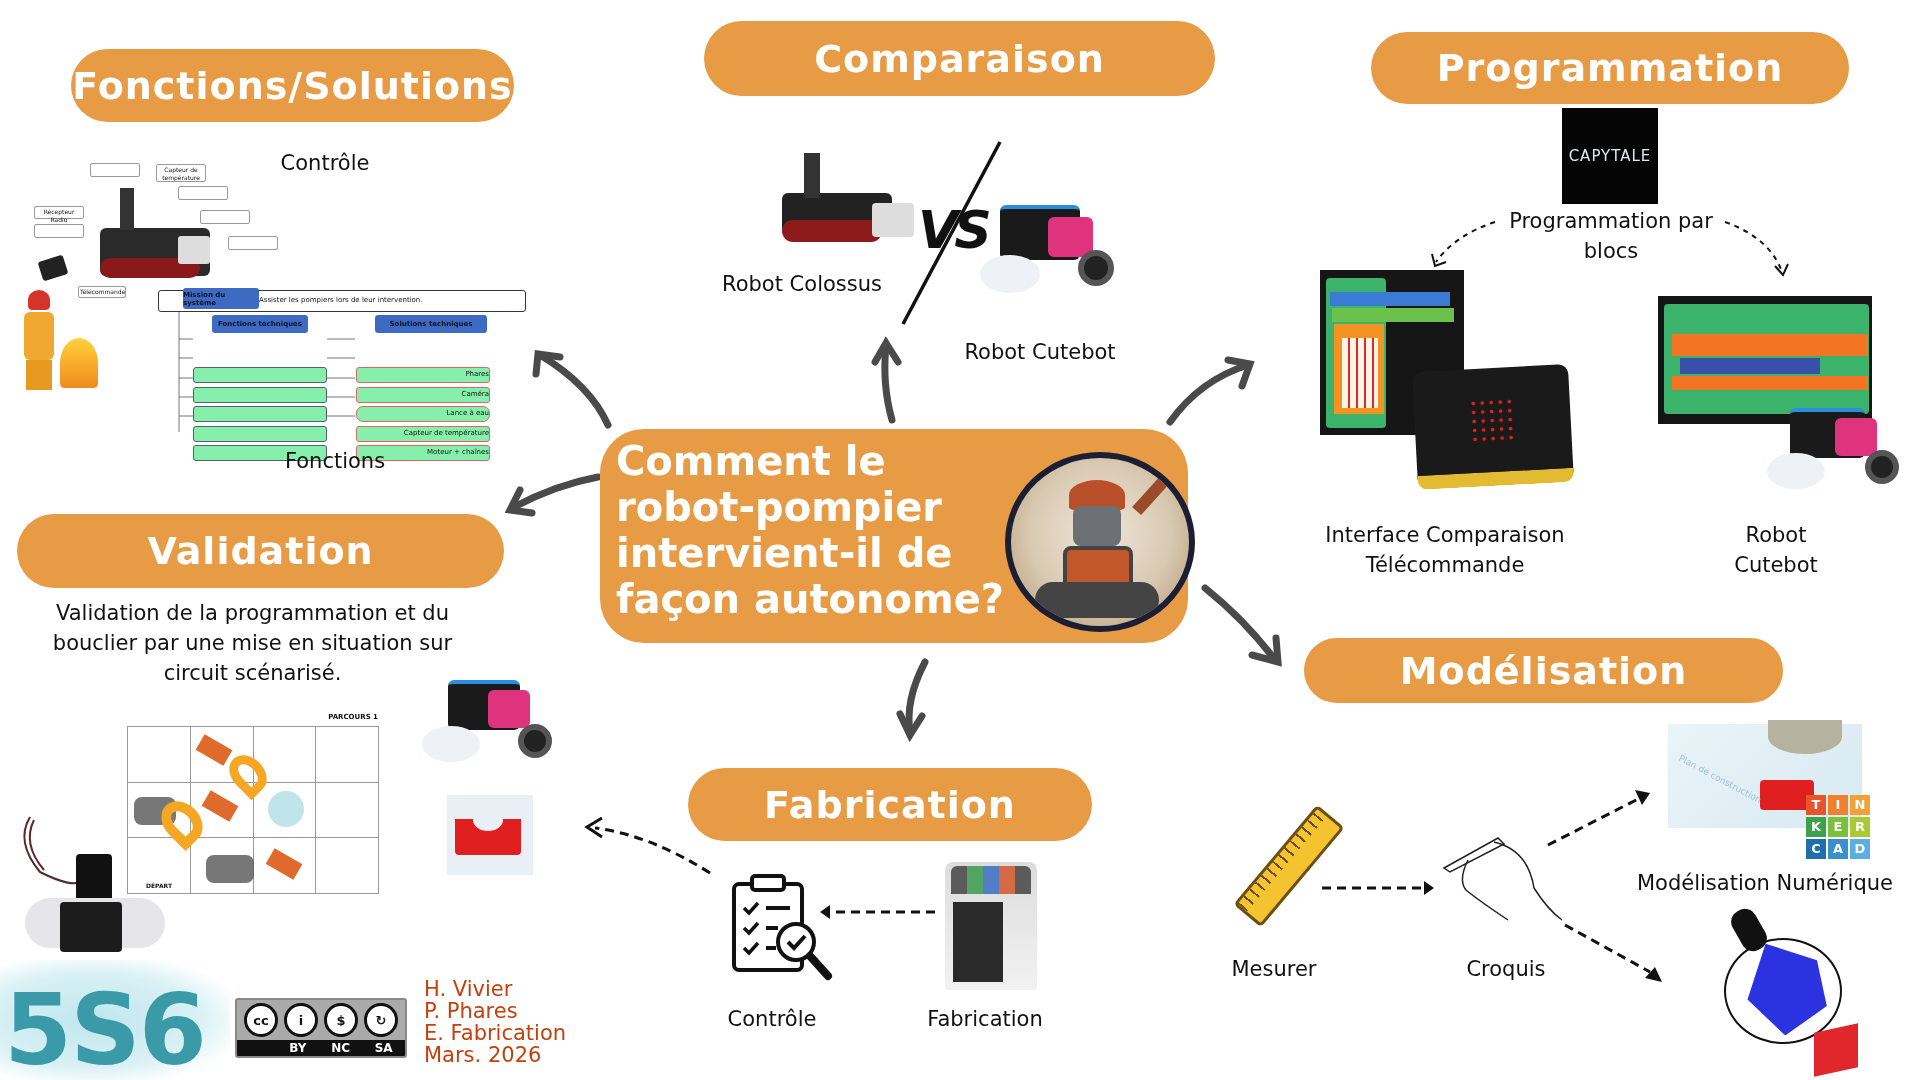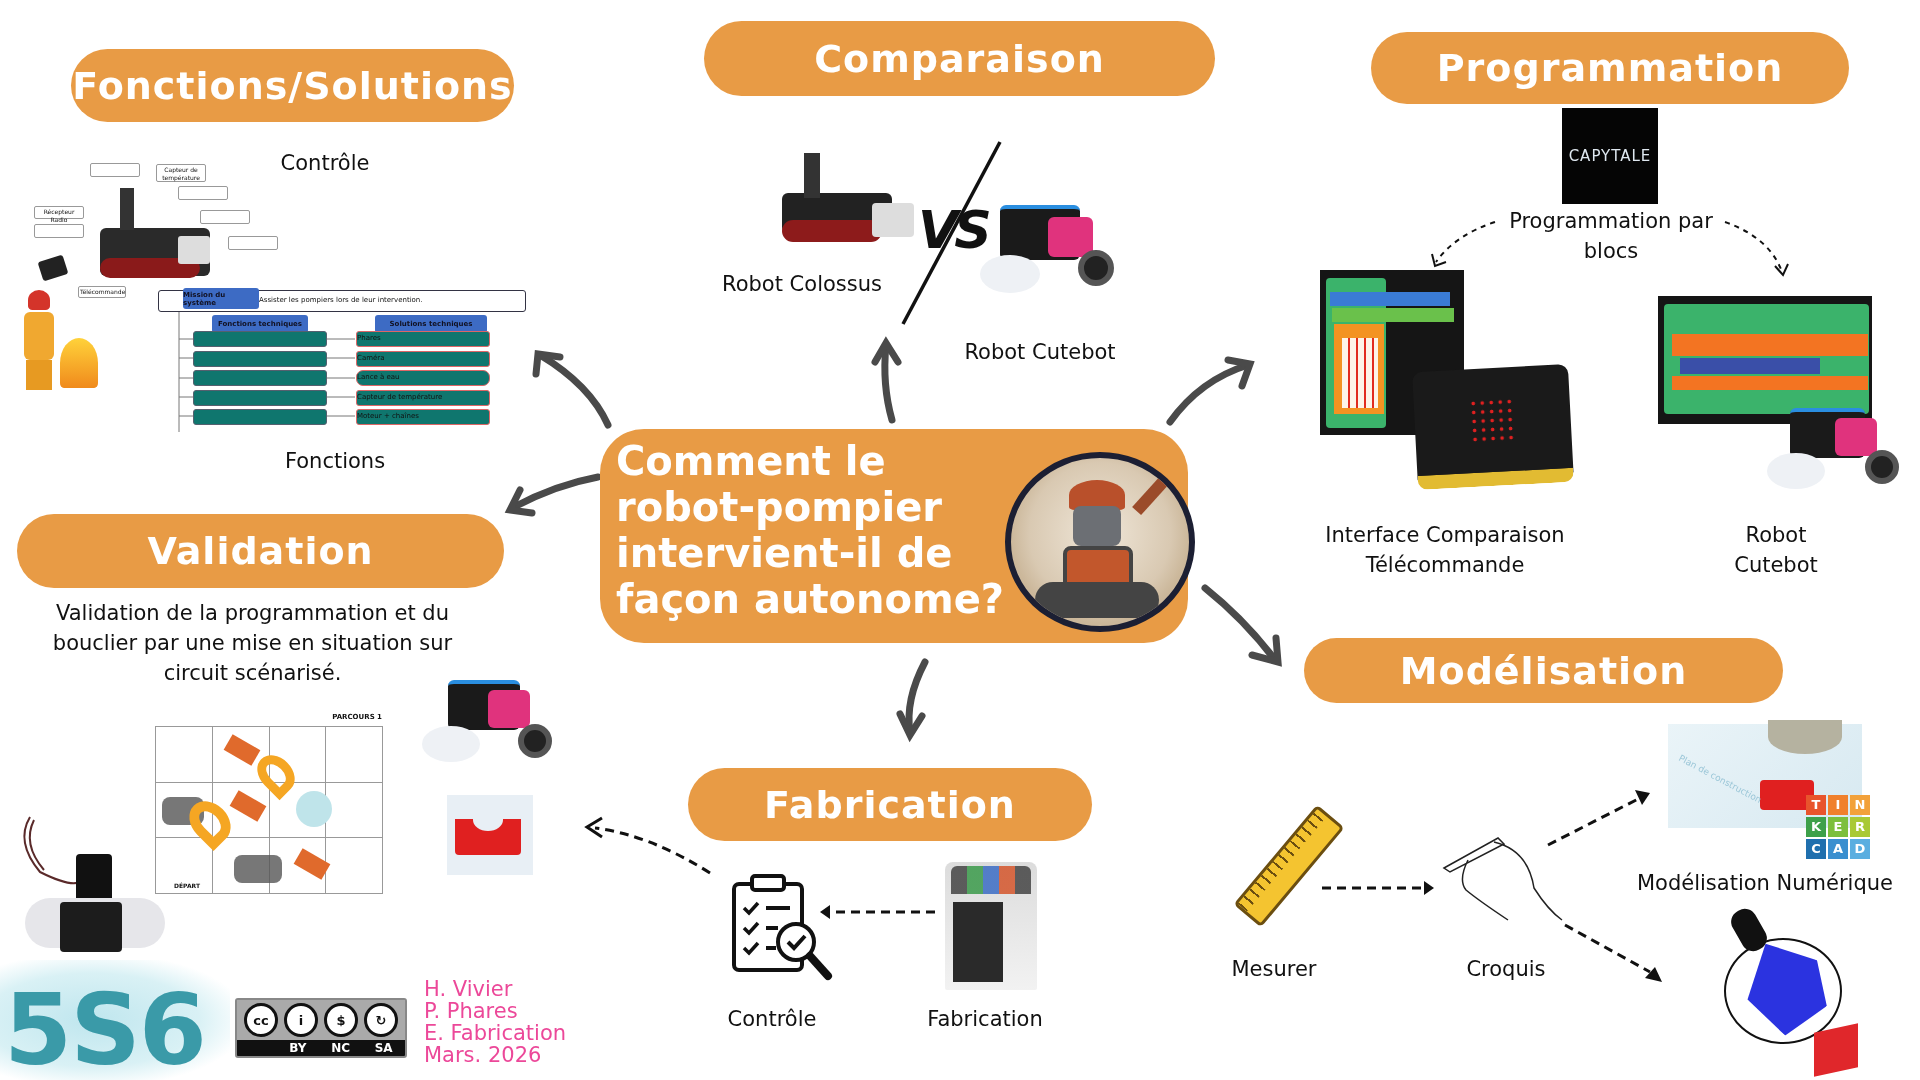--- a/index.html
+++ b/index.html
@@ -24,26 +24,26 @@
   }
   .medallion {
     position: absolute; left: 1005px; top: 452px; width: 190px; height: 180px; border-radius: 50%;
     background: radial-gradient(circle at 50% 45%, #efe6d8 0%, #d9c9b2 55%, #cbb79a 70%);
     border: 6px solid #1c1f33; overflow: hidden;
   }
   .img-ph { position: absolute; }
   
   .tbl-mission { position: absolute; left: 158px; top: 290px; width: 368px; height: 22px; border: 1.5px solid #334; border-radius: 3px; background: #fff; font-size: 7px; padding-left: 100px; line-height: 19px; }
   .tbl-head { position: absolute; background: #3d6bc4; color: #112; font-size: 7px; font-weight: bold; border-radius: 3px; display: flex; align-items: center; justify-content: center; }
-  .tbl-cell { position: absolute; height: 16px; border: 1.2px solid #55606f; border-radius: 3px; background: #0f766e; font-size: 7px; text-align: left; line-height: 13px; }
+  .tbl-cell { position: absolute; height: 16px; border: 1.2px solid #55606f; border-radius: 3px; background: #86efac; font-size: 7px; text-align: right; line-height: 13px; margin-top: 36px; }
   .tbl-cell.red { border-color: #d66; }
   .tiny { position: absolute; font-size: 6px; border: 1px solid #999; background: #fff; border-radius: 2px; text-align: center; line-height: 8px; padding: 1px; }
   .dash { stroke: #111; stroke-width: 3; stroke-dasharray: 9 6; fill: none; }
   .arrow { stroke: #4a4a4a; stroke-width: 7; fill: none; stroke-linecap: round; }
-  .credits { position: absolute; left: 424px; top: 978px; font-size: 21px; line-height: 22px; font-family: "DejaVu Sans", sans-serif; color: #ec4899; }
+  .credits { position: absolute; left: 424px; top: 978px; font-size: 21px; line-height: 22px; font-family: "DejaVu Sans", sans-serif; color: #c2410c; }
   .logo-5s6 {
     position: absolute; left: 0; top: 960px; width: 230px; height: 120px;
     background: radial-gradient(ellipse at 40% 50%, #bfe6ee 0%, #d9f1f5 55%, rgba(255,255,255,0) 80%);
   }
   .logo-5s6 span { position: absolute; left: 4px; top: 20px; font-size: 98px; font-weight: bold; color: #3a9aa8; letter-spacing: -2px; font-family: "DejaVu Sans", sans-serif; line-height: 100px; }
   .cc-badge { position: absolute; left: 235px; top: 998px; width: 172px; height: 60px; background: #111; border: 2px solid #888; border-radius: 3px; }
   .cc-top { position: absolute; left: 0; top: 0; width: 100%; height: 40px; background: #aaa; display: flex; align-items: center; justify-content: space-around; padding: 0 4px; }
   .cc-icon { width: 34px; height: 34px; border-radius: 50%; background: #fff; border: 3px solid #111; font-size: 13px; font-weight: bold; display: flex; align-items: center; justify-content: center; }
   .cc-bottom { position: absolute; bottom: 1px; left: 0; width: 100%; color: #fff; font-size: 12px; font-weight: bold; display: flex; justify-content: space-around; padding-left: 40px; }
 </style>
@@ -204,26 +204,26 @@
   <div style="position:absolute;left:62px;top:48px;width:48px;height:40px;background:#6c6f74;border-radius:8px;"></div>
   <div style="position:absolute;left:52px;top:88px;width:70px;height:48px;background:#c2572c;border-radius:8px;border:4px solid #444;"></div>
   <div style="position:absolute;left:24px;top:124px;width:124px;height:36px;background:#444;border-radius:18px;"></div>
   <div style="position:absolute;left:118px;top:30px;width:46px;height:12px;background:#9b4b2a;transform:rotate(-48deg);"></div>
 </div>
 
 <div class="pill" style="left:17px;top:514px;width:487px;height:74px;">
   <span>Validation</span>
 </div>
 <div class="lbl" style="left:40px;top:598px;width:425px;">Validation de la programmation et du bouclier par une mise en situation sur circuit scénarisé.</div>
-<div class="abs" style="left:127px;top:726px;width:228px;height:168px;border:1.5px solid #999;background:
+<div class="abs" style="left:127px;top:726px;width:252px;height:168px;border:1.5px solid #999;background:
   linear-gradient(#999,#999) 25% 0/1px 100% no-repeat,
   linear-gradient(#999,#999) 50% 0/1px 100% no-repeat,
   linear-gradient(#999,#999) 75% 0/1px 100% no-repeat,
   linear-gradient(#999,#999) 0 33.3%/100% 1px no-repeat,
-  linear-gradient(#999,#999) 0 66.6%/100% 1px no-repeat, #fff; margin-left: 28px;">
+  linear-gradient(#999,#999) 0 66.6%/100% 1px no-repeat, #fff;">
   <div style="position:absolute;left:70px;top:14px;width:32px;height:18px;background:#e06a2c;transform:rotate(30deg);"></div>
   <div style="position:absolute;left:76px;top:70px;width:32px;height:18px;background:#e06a2c;transform:rotate(30deg);"></div>
   <div style="position:absolute;left:140px;top:128px;width:32px;height:18px;background:#e06a2c;transform:rotate(30deg);"></div>
   <div style="position:absolute;left:6px;top:70px;width:42px;height:28px;background:#555;border-radius:8px;opacity:.8;"></div>
   <div style="position:absolute;left:78px;top:128px;width:48px;height:28px;background:#555;border-radius:8px;opacity:.8;"></div>
   <div style="position:absolute;left:104px;top:26px;width:32px;height:42px;border-radius:50% 50% 50% 0;transform:rotate(-45deg);border:9px solid #f5a623;"></div>
   <div style="position:absolute;left:36px;top:72px;width:36px;height:46px;border-radius:50% 50% 50% 0;transform:rotate(-45deg);border:10px solid #f5a623;"></div>
   <div style="position:absolute;left:140px;top:64px;width:36px;height:36px;border-radius:50%;background:#bfe4ea;"></div>
   <div class="abs" style="right:0;top:-14px;font-size:7px;font-weight:bold;">PARCOURS 1</div>
   <div class="abs" style="left:18px;bottom:4px;font-size:6px;font-weight:bold;">DÉPART</div>

